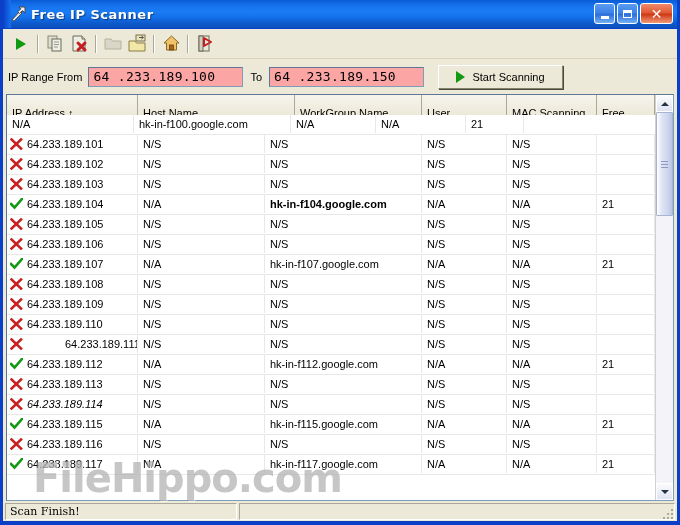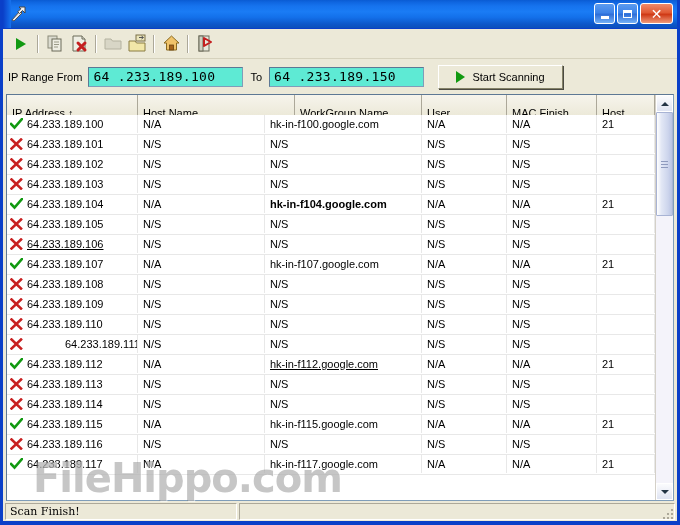--- a/index.html
+++ b/index.html
@@ -86,21 +86,21 @@
 
   
   .rangebar{
     height:35px;flex:0 0 35px;background:#ece9d8;
     display:flex;align-items:center;padding-left:5px;
   }
   .rb-label{font-size:11px;color:#000;margin-right:6px;white-space:nowrap;}
   .ip-input{
     width:155px;height:20px;box-sizing:border-box;
     border:1px solid #7f9db9;border-top-color:#5d7894;border-left-color:#5d7894;
-    background:#5eead4;font-family:"DejaVu Sans Mono", monospace;font-size:13px;
+    background:#fca5a5;font-family:"DejaVu Sans Mono", monospace;font-size:13px;
     padding:1px 4px;color:#000;letter-spacing:.3px;
     display:flex;align-items:center;
   }
   .to-label{margin:0 7px;font-size:11px;}
   .scan-btn{
     margin-left:14px;height:24px;min-width:125px;
     background:#ece9d8;border:1px solid #ffffff;
     border-right-color:#848268;border-bottom-color:#848268;
     box-shadow:1px 1px 0 #4b4a42;
     display:flex;align-items:center;justify-content:center;gap:7px;
@@ -195,20 +195,21 @@
 
 <div class="window">
 
   <div class="titlebar">
     <span class="app-icon">
       <svg width="18" height="18" viewBox="0 0 18 18">
         <path d="M3 15 L11 6 L13 8 L5 16 Z" fill="#e8e8e8" stroke="#555" stroke-width="1"></path>
         <path d="M10 2 L16 2 L16 8 L13.5 5.5 L10.5 8.5 L8.8 6.8 L11.8 3.8 Z" fill="#f2f2f2" stroke="#444" stroke-width="1"></path>
       </svg>
     </span>
+    <span class="title-text">Free IP Scanner</span>
     <div class="win-btns">
       <div class="win-btn min">
         <div class="minbar"></div>
       </div>
       <div class="win-btn max">
         <div class="maxbox"></div>
       </div>
       <div class="win-btn close">
         <span class="closex">✕</span>
       </div>
@@ -282,33 +283,25 @@
   </div>
 
   <div class="listwrap">
     <div class="lv-inner">
       <div class="lv-main">
         <div class="lv-head" id="thead">
             <div class="th" style="width: 131px; flex: 0 0 131px;">IP Address ↑</div>
             <div class="th" style="width: 157px; flex: 0 0 157px;">Host Name</div>
             <div class="th" style="width: 127px; flex: 0 0 127px;">WorkGroup Name</div>
             <div class="th" style="width: 85px; flex: 0 0 85px;">User</div>
-            <div class="th" style="width: 90px; flex: 0 0 90px;">MAC Finish</div>
-            <div class="th" style="width: 58px; flex: 0 0 58px;">Host</div>
+            <div class="th" style="width: 90px; flex: 0 0 90px;">MAC Scanning</div>
+            <div class="th" style="width: 58px; flex: 0 0 58px;">Free</div>
           </div>
         <div class="rows" id="tbody">
             <div class="row">
-              <div class="td ip" style="flex: 0 0 131px;">
-                <span class="status-ico">
-                  <svg width="13" height="12" viewBox="0 0 13 12">
-                    <path d="M1 6 L4.5 9.5 L12 1" fill="none" stroke="#119911" stroke-width="2.6" stroke-linecap="square"></path>
-                  </svg>
-                </span>
-                <span>64.233.189.100</span>
-              </div>
               <div class="td" style="flex: 0 0 127px;">N/A</div>
               <div class="td" style="flex: 0 0 157px;">hk-in-f100.google.com</div>
               <div class="td" style="flex: 0 0 85px;">N/A</div>
               <div class="td" style="flex: 0 0 90px;">N/A</div>
               <div class="td" style="flex: 0 0 58px;">21</div>
             </div>
             <div class="row">
               <div class="td ip" style="flex: 0 0 131px;">
                 <span class="status-ico">
                   <svg width="13" height="12" viewBox="0 0 13 12">
@@ -389,21 +382,21 @@
                 </span>
                 <span>64.233.189.105</span>
               </div>
               <div class="td" style="flex: 0 0 127px;">N/S</div>
               <div class="td" style="flex: 0 0 157px;">N/S</div>
               <div class="td" style="flex: 0 0 85px;">N/S</div>
               <div class="td" style="flex: 0 0 90px;">N/S</div>
               <div class="td" style="flex: 0 0 58px;"></div>
             </div>
             <div class="row">
-              <div class="td ip" style="flex: 0 0 131px; text-decoration: underline;">
+              <div class="td ip" style="flex: 0 0 131px;">
                 <span class="status-ico">
                   <svg width="13" height="12" viewBox="0 0 13 12">
                     <g stroke="#c82020" stroke-width="2.6" stroke-linecap="square">
                       <line x1="1.5" y1="1.5" x2="11" y2="10.5"></line>
                       <line x1="11" y1="1.5" x2="1.5" y2="10.5"></line>
                     </g>
                   </svg>
                 </span>
                 <span>64.233.189.106</span>
               </div>
@@ -503,21 +496,21 @@
             <div class="row">
               <div class="td ip" style="flex: 0 0 131px;">
                 <span class="status-ico">
                   <svg width="13" height="12" viewBox="0 0 13 12">
                     <path d="M1 6 L4.5 9.5 L12 1" fill="none" stroke="#119911" stroke-width="2.6" stroke-linecap="square"></path>
                   </svg>
                 </span>
                 <span>64.233.189.112</span>
               </div>
               <div class="td" style="flex: 0 0 127px;">N/A</div>
-              <div class="td" style="flex: 0 0 157px; text-decoration: underline;">hk-in-f112.google.com</div>
+              <div class="td" style="flex: 0 0 157px;">hk-in-f112.google.com</div>
               <div class="td" style="flex: 0 0 85px;">N/A</div>
               <div class="td" style="flex: 0 0 90px;">N/A</div>
               <div class="td" style="flex: 0 0 58px;">21</div>
             </div>
             <div class="row">
               <div class="td ip" style="flex: 0 0 131px;">
                 <span class="status-ico">
                   <svg width="13" height="12" viewBox="0 0 13 12">
                     <g stroke="#c82020" stroke-width="2.6" stroke-linecap="square">
                       <line x1="1.5" y1="1.5" x2="11" y2="10.5"></line>
@@ -527,21 +520,21 @@
                 </span>
                 <span>64.233.189.113</span>
               </div>
               <div class="td" style="flex: 0 0 127px;">N/S</div>
               <div class="td" style="flex: 0 0 157px;">N/S</div>
               <div class="td" style="flex: 0 0 85px;">N/S</div>
               <div class="td" style="flex: 0 0 90px;">N/S</div>
               <div class="td" style="flex: 0 0 58px;"></div>
             </div>
             <div class="row">
-              <div class="td ip" style="flex: 0 0 131px;">
+              <div class="td ip" style="flex: 0 0 131px; font-style: italic;">
                 <span class="status-ico">
                   <svg width="13" height="12" viewBox="0 0 13 12">
                     <g stroke="#c82020" stroke-width="2.6" stroke-linecap="square">
                       <line x1="1.5" y1="1.5" x2="11" y2="10.5"></line>
                       <line x1="11" y1="1.5" x2="1.5" y2="10.5"></line>
                     </g>
                   </svg>
                 </span>
                 <span>64.233.189.114</span>
               </div>

